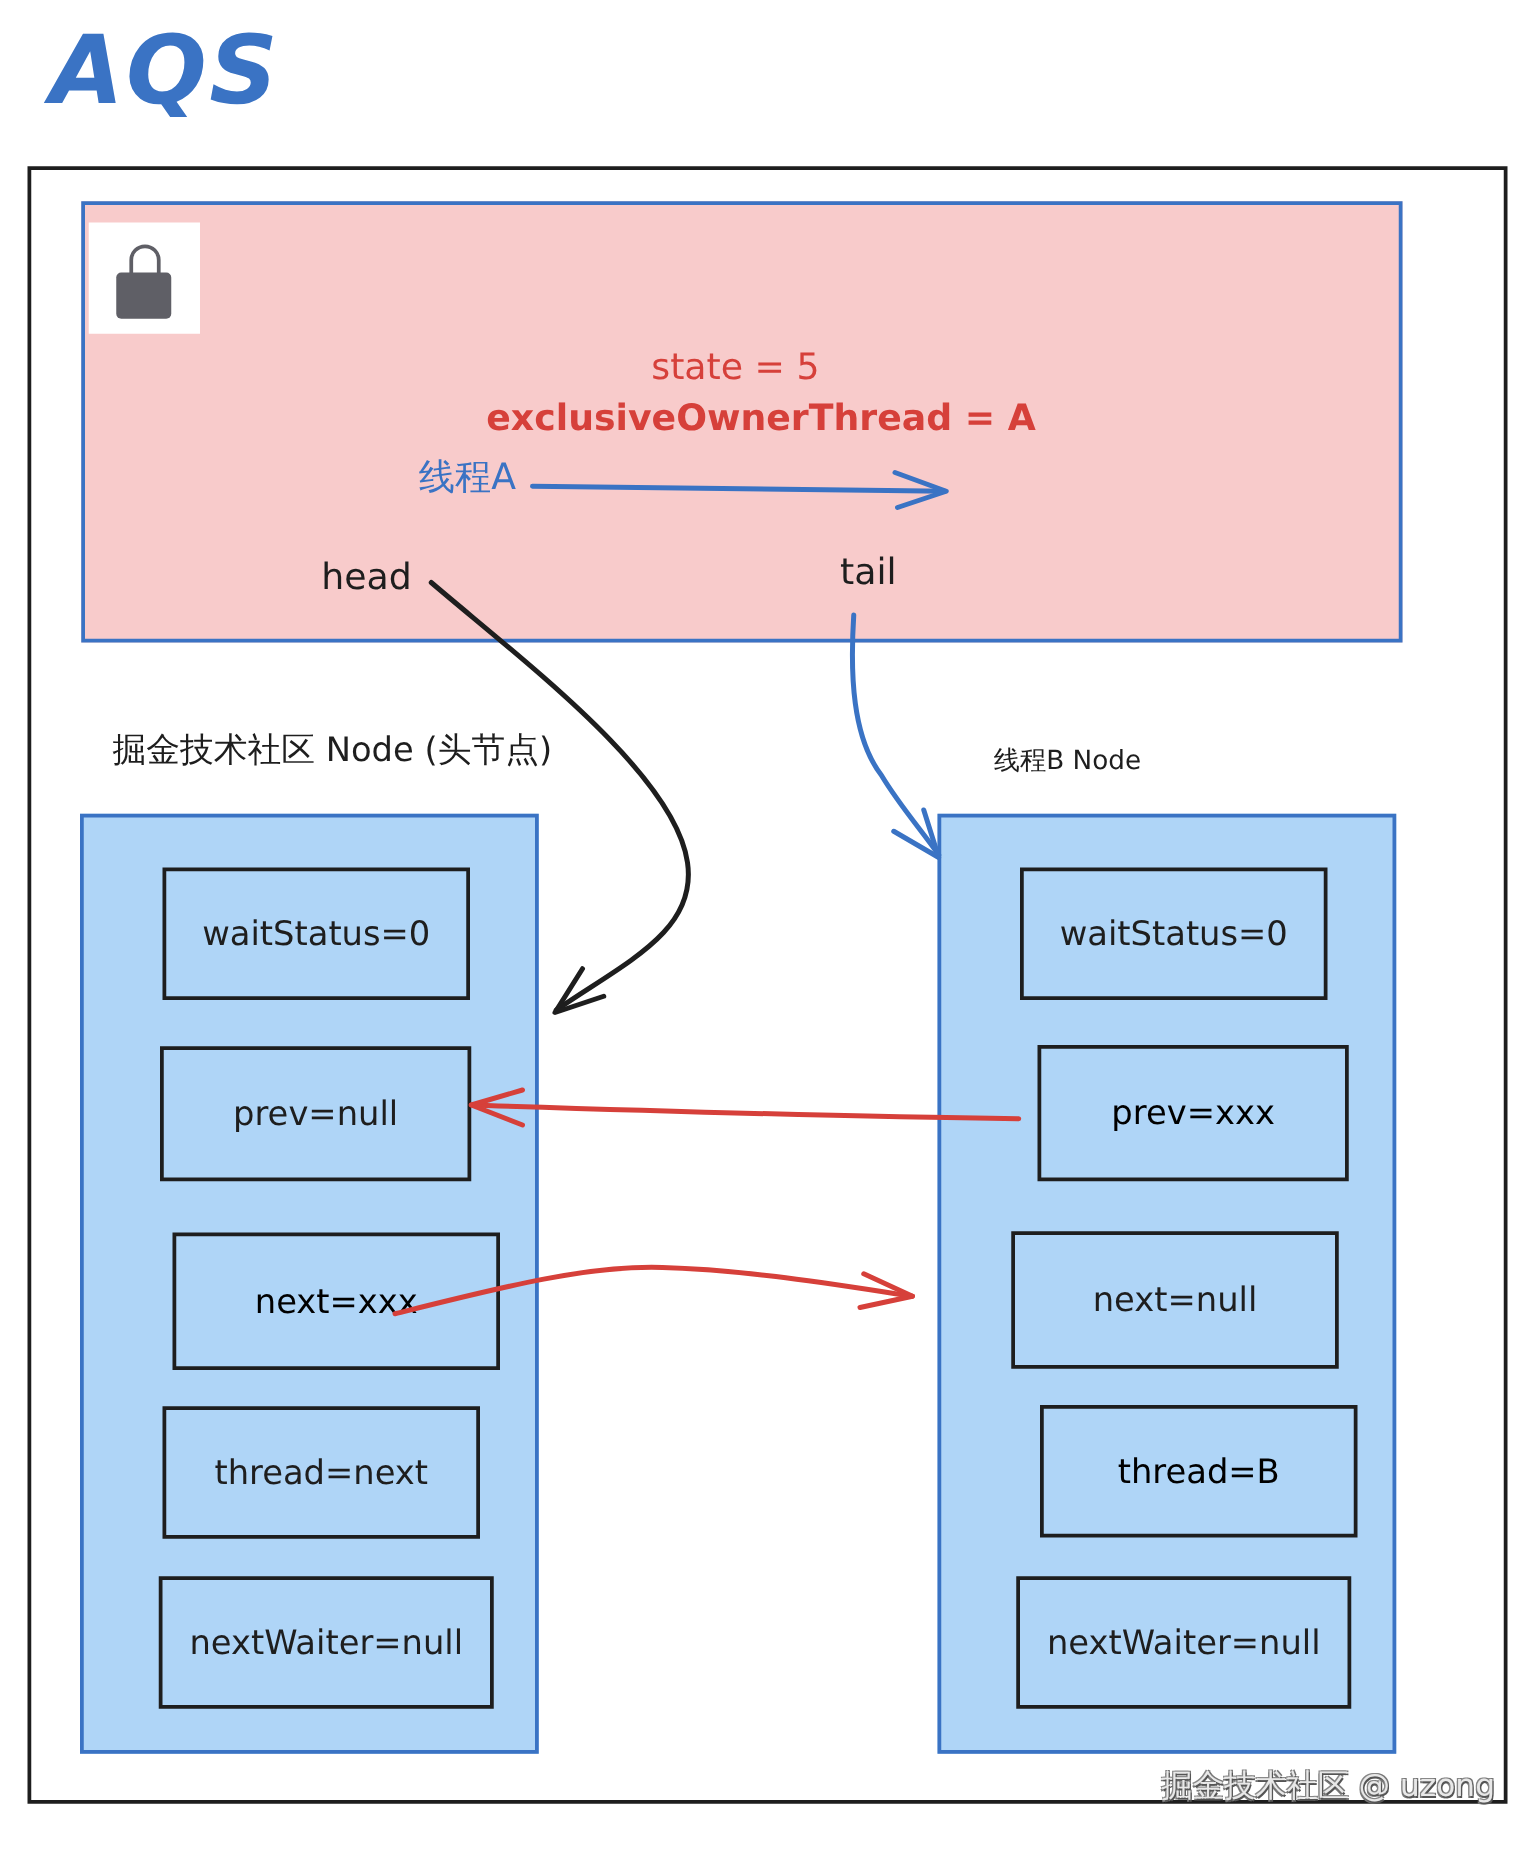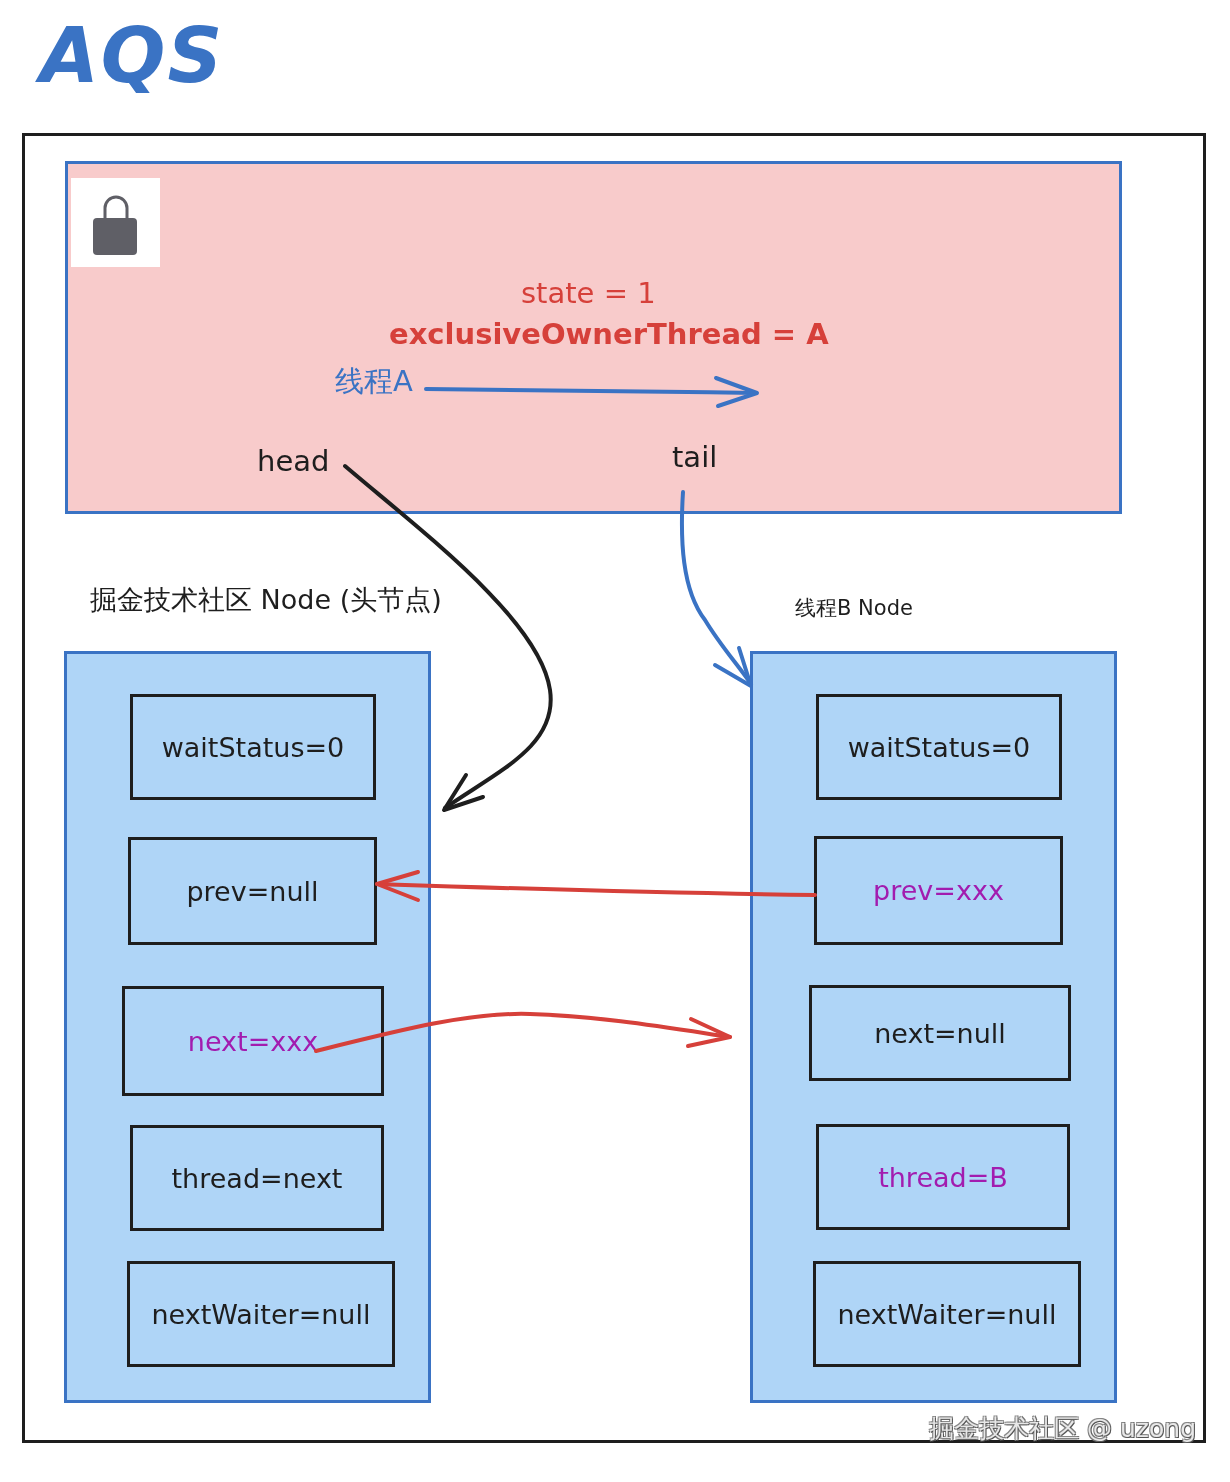--- a/index.html
+++ b/index.html
@@ -11,61 +11,61 @@
     .frame { left: 22px; top: 133px; width: 1184px; height: 1310px; border: 3px solid #1e1e1e; box-sizing: border-box; }
     .aqs-box { left: 65px; top: 161px; width: 1057px; height: 353px; background: #f8cbcb;
       border: 3px solid #3a73c4; box-sizing: border-box; }
     .lock-tile { left: 71px; top: 178px; width: 89px; height: 89px; background: #ffffff; }
     .red-text { color: #d6403a; font-size: 29px; font-family: "DejaVu Sans", sans-serif; white-space: nowrap; }
     .blue-text { color: #3a73c4; font-size: 29px; white-space: nowrap; }
     .dark-text { color: #1e1e1e; font-size: 29px; white-space: nowrap; }
     .node { width: 367px; height: 752px; background: #afd5f7; border: 3px solid #3a73c4; box-sizing: border-box; }
     .field { box-sizing: border-box; border: 3px solid #1e1e1e; background: #afd5f7;
       display: flex; align-items: center; justify-content: center; font-size: 27px; color: #1e1e1e; }
-    .field.red { color: #a21caf; }
+    .field.red { color: #000000; margin-left: 16px; }
     .watermark { right: 34px; top: 1412px; font-size: 25px; color: #e8e8e8;
       text-shadow: 1px 1px 0 #555, -1px -1px 0 #888, 1px -1px 0 #777, -1px 1px 0 #777; white-space: nowrap; }
     svg.overlay { position: absolute; left: 0; top: 0; pointer-events: none; }
   </style>
 </head>
 <body>
 
 <div class="abs title">AQS</div>
 
 <div class="abs frame"></div>
 
 <div class="abs aqs-box"></div>
 
 <div class="abs lock-tile">
   <svg width="89" height="89" viewBox="0 0 89 89">
     <path d="M34 50 V30 a11 11 0 0 1 22 0 V50" fill="none" stroke="#5f5f66" stroke-width="3"></path>
     <rect x="22" y="40" width="44" height="37" rx="4" fill="#5f5f66"></rect>
   </svg>
 </div>
 
-<div class="abs red-text" style="left:521px; top:276px;">state = 1</div>
+<div class="abs red-text" style="left:521px; top:276px;">state = 5</div>
 <div class="abs red-text" style="left:389px; top:317px;font-weight:bold;">exclusiveOwnerThread = A</div>
 <div class="abs blue-text" style="left:335px; top:362px;">线程A</div>
 <div class="abs dark-text" style="left:257px; top:444px;">head</div>
 <div class="abs dark-text" style="left:656px; top:440px;margin-left:16px;">tail</div>
 
 <div class="abs dark-text" style="left:90px; top:582px; font-size:27px;">掘金技术社区 Node (头节点)</div>
 <div class="abs dark-text" style="left:795px; top:594px; font-size:21px;">线程B Node</div>
 
 <div class="abs node" style="left:64px; top:651px;"></div>
 <div class="abs field" style="left:130px; top:694px; width:246px; height:106px;">waitStatus=0</div>
 <div class="abs field" style="left:128px; top:837px; width:249px; height:108px;">prev=null</div>
 <div class="abs field red" style="left:122px; top:986px; width:262px; height:110px;">next=xxx</div>
 <div class="abs field" style="left:130px; top:1125px; width:254px; height:106px;">thread=next</div>
 <div class="abs field" style="left:127px; top:1261px; width:268px; height:106px;">nextWaiter=null</div>
 
 <div class="abs node" style="left:750px; top:651px;"></div>
 <div class="abs field" style="left:816px; top:694px; width:246px; height:106px;">waitStatus=0</div>
 <div class="abs field red" style="left:814px; top:836px; width:249px; height:109px;">prev=xxx</div>
-<div class="abs field" style="left:809px; top:985px; width:262px; height:96px;">next=null</div>
+<div class="abs field" style="left:809px; top:985px; width:262px; height:110px;">next=null</div>
 <div class="abs field red" style="left:816px; top:1124px; width:254px; height:106px;">thread=B</div>
 <div class="abs field" style="left:813px; top:1261px; width:268px; height:106px;">nextWaiter=null</div>
 
 <svg class="overlay" width="1230" height="1482" viewBox="0 0 1230 1482">
   <g fill="none" stroke="#3a73c4" stroke-width="4" stroke-linecap="round" stroke-linejoin="round">
     <path d="M426 389 C520 391 640 391 756 393"></path>
     <path d="M716 378 L757 393 L718 406"></path>
   </g>
   <g fill="none" stroke="#1e1e1e" stroke-width="4" stroke-linecap="round" stroke-linejoin="round">
     <path d="M345 466 C420 530 540 620 550 690 C558 745 500 770 445 808"></path>

